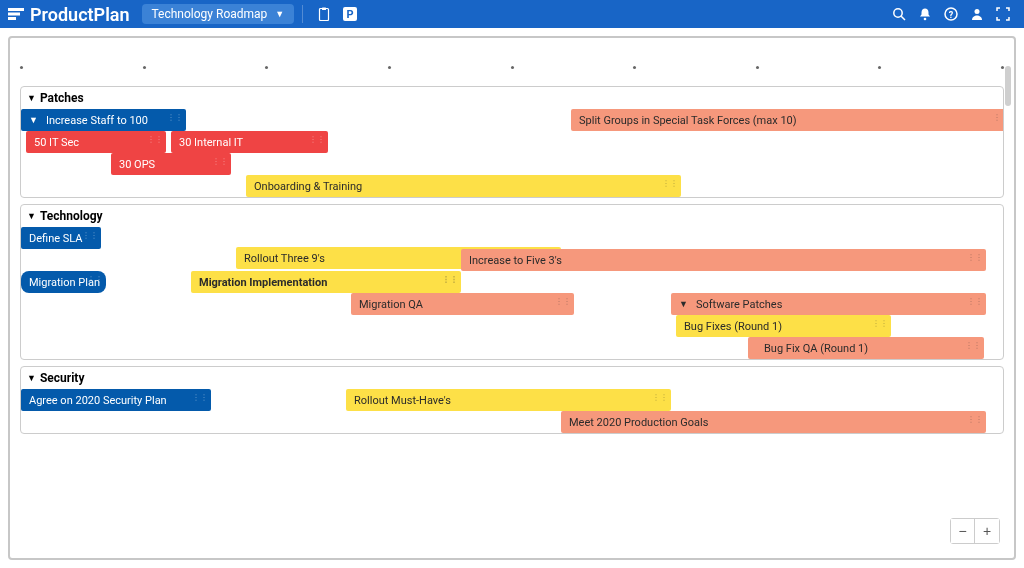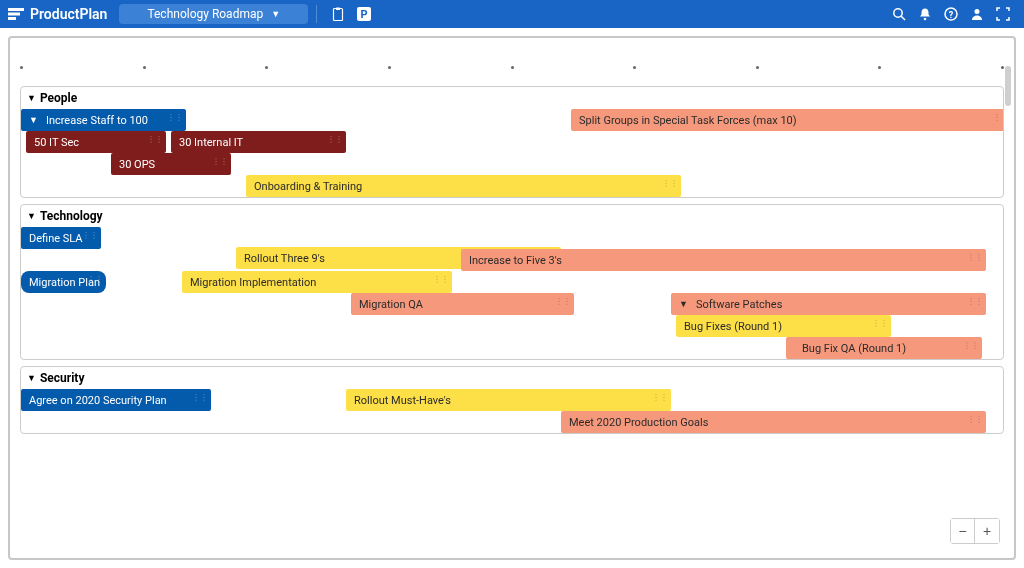--- a/index.html
+++ b/index.html
@@ -1,36 +1,36 @@
 <!DOCTYPE html>
 <html><head>
 <meta charset="utf-8">
 <style>
   * { box-sizing: border-box; margin: 0; padding: 0; }
   body { font-family: -apple-system, BlinkMacSystemFont, "Segoe UI", Roboto, sans-serif; font-size: 12px; background: #fff; width: 1024px; height: 568px; overflow: hidden; }
   .topbar { background: #1865c6; height: 28px; display: flex; align-items: center; padding: 0 8px; color: #fff; }
-  .brand { display: flex; align-items: center; font-weight: 600; font-size: 14px; }
+  .brand { display: flex; align-items: center; font-weight: 600; font-size: 18px; }
   .brand-icon { width: 16px; height: 12px; margin-right: 6px; }
-  .roadmap-chip { margin-left: 12px; background: #3b82d6; border-radius: 4px; height: 20px; display: flex; align-items: center; padding: 0 28px; font-size: 12px; cursor: pointer; }
+  .roadmap-chip { margin-left: 12px; background: #3b82d6; border-radius: 4px; height: 20px; display: flex; align-items: center; padding: 0 10px; font-size: 12px; cursor: pointer; }
   .roadmap-chip .chev { margin-left: 8px; font-size: 9px; }
   .topbar-divider { width: 1px; height: 18px; background: rgba(255,255,255,0.25); margin: 0 8px; }
   .topbar-icon { width: 18px; height: 18px; display: flex; align-items: center; justify-content: center; margin: 0 4px; cursor: pointer; font-size: 12px; }
   .spacer { flex: 1; }
   .canvas-wrap { position: relative; padding: 8px; height: calc(100% - 28px); }
   .canvas { position: relative; border: 2px solid #c7c7c7; border-radius: 4px; height: 100%; background: #fff; overflow: hidden; }
   .timeline-ticks { position: absolute; top: 28px; left: 10px; right: 10px; height: 6px; display: flex; justify-content: space-between; }
   .timeline-ticks .tick { width: 3px; height: 3px; background: #666; border-radius: 50%; }
   .lane-group { margin: 6px 10px; border: 1px solid #ccc; border-radius: 4px; overflow: hidden; background: #fff; }
   .lane-header { display: flex; align-items: center; font-weight: 700; font-size: 12px; padding: 4px 6px; cursor: pointer; }
   .lane-header .chev { font-size: 9px; margin-right: 4px; }
   .lane-body { position: relative; }
   .row { position: relative; height: 22px; }
   .bar { position: absolute; height: 22px; display: flex; align-items: center; padding: 0 8px; font-size: 11px; white-space: nowrap; overflow: hidden; cursor: pointer; border-radius: 2px; }
   .bar.blue-dark { background: #045aab; color: #fff; }
-  .bar.blue-med  { background: #7f1d1d; color: #fff; }
+  .bar.blue-med  { background: #ef4444; color: #fff; }
   .bar.orange    { background: #fde047; color: #2b2b2b; }
   .bar.salmon    { background: #f6987c; color: #2b2b2b; }
   .bar .chev { font-size: 9px; margin-right: 8px; }
   .bar .grip { position: absolute; right: 3px; top: 4px; font-size: 8px; opacity: .35; }
   .zoom-ctrl { position: absolute; right: 14px; bottom: 14px; display: flex; border: 1px solid #ccc; border-radius: 3px; background: #fff; }
   .zoom-ctrl button { width: 24px; height: 24px; border: none; background: #fff; cursor: pointer; font-size: 14px; color: #555; }
   .zoom-ctrl button:first-child { border-right: 1px solid #ccc; }
   .mini-scroll { position: absolute; right: 2px; top: 28px; bottom: 2px; width: 8px; }
   .mini-scroll .thumb { position: absolute; left: 1px; width: 6px; background: #cfcfcf; border-radius: 3px; }
   .groups-container { position: absolute; top: 42px; left: 0; right: 0; }
@@ -108,40 +108,40 @@
         <span class="tick"></span>
         <span class="tick"></span>
         <span class="tick"></span>
         <span class="tick"></span>
     </div>
 
     <div class="groups-container" id="groups-container">
         <div class="lane-group">
           <div class="lane-header">
             <span class="chev">▼</span>
-            <span>People</span>
+            <span>Patches</span>
           </div>
           <div class="lane-body">
             <div class="row">
               <div class="bar blue-dark" style="left: 0px; width: 165px;">
                 <span class="chev">▼</span>
                 <span>Increase Staff to 100</span>
                 <span class="grip">⋮⋮</span>
               </div>
               <div class="bar salmon" style="left: 550px; width: 441px;">
                 <span>Split Groups in Special Task Forces (max 10)</span>
                 <span class="grip">⋮⋮</span>
               </div>
             </div>
             <div class="row">
               <div class="bar blue-med" style="left: 5px; width: 140px;">
                 <span>50 IT Sec</span>
                 <span class="grip">⋮⋮</span>
               </div>
-              <div class="bar blue-med" style="left: 150px; width: 175px;">
+              <div class="bar blue-med" style="left: 150px; width: 157px;">
                 <span>30 Internal IT</span>
                 <span class="grip">⋮⋮</span>
               </div>
             </div>
             <div class="row">
               <div class="bar blue-med" style="left: 90px; width: 120px;">
                 <span>30 OPS</span>
                 <span class="grip">⋮⋮</span>
               </div>
             </div>
@@ -173,21 +173,21 @@
               <div class="bar salmon" style="left: 440px; width: 525px;">
                 <span>Increase to Five 3's</span>
                 <span class="grip">⋮⋮</span>
               </div>
             </div>
             <div class="row">
               <div class="bar blue-dark" style="left: 0px; width: 85px; border-radius: 8px;">
                 <span>Migration Plan</span>
                 <span class="grip">⋮⋮</span>
               </div>
-              <div class="bar orange" style="left: 161px; width: 270px;">
+              <div class="bar orange" style="left: 170px; width: 270px; font-weight: bold;">
                 <span>Migration Implementation</span>
                 <span class="grip">⋮⋮</span>
               </div>
             </div>
             <div class="row">
               <div class="bar salmon" style="left: 330px; width: 223px;">
                 <span>Migration QA</span>
                 <span class="grip">⋮⋮</span>
               </div>
               <div class="bar salmon" style="left: 650px; width: 315px;">
@@ -196,21 +196,21 @@
                 <span class="grip">⋮⋮</span>
               </div>
             </div>
             <div class="row">
               <div class="bar orange" style="left: 655px; width: 215px; align-items: center;">
                 <span>Bug Fixes (Round 1)</span>
                 <span class="grip">⋮⋮</span>
               </div>
             </div>
             <div class="row">
-              <div class="bar salmon" style="left: 765px; width: 196px; padding-left: 16px;">
+              <div class="bar salmon" style="left: 727px; width: 236px; padding-left: 16px;">
                 <span>Bug Fix QA (Round 1)</span>
                 <span class="grip">⋮⋮</span>
               </div>
             </div>
           </div>
         </div>
         <div class="lane-group">
           <div class="lane-header">
             <span class="chev">▼</span>
             <span>Security</span>

